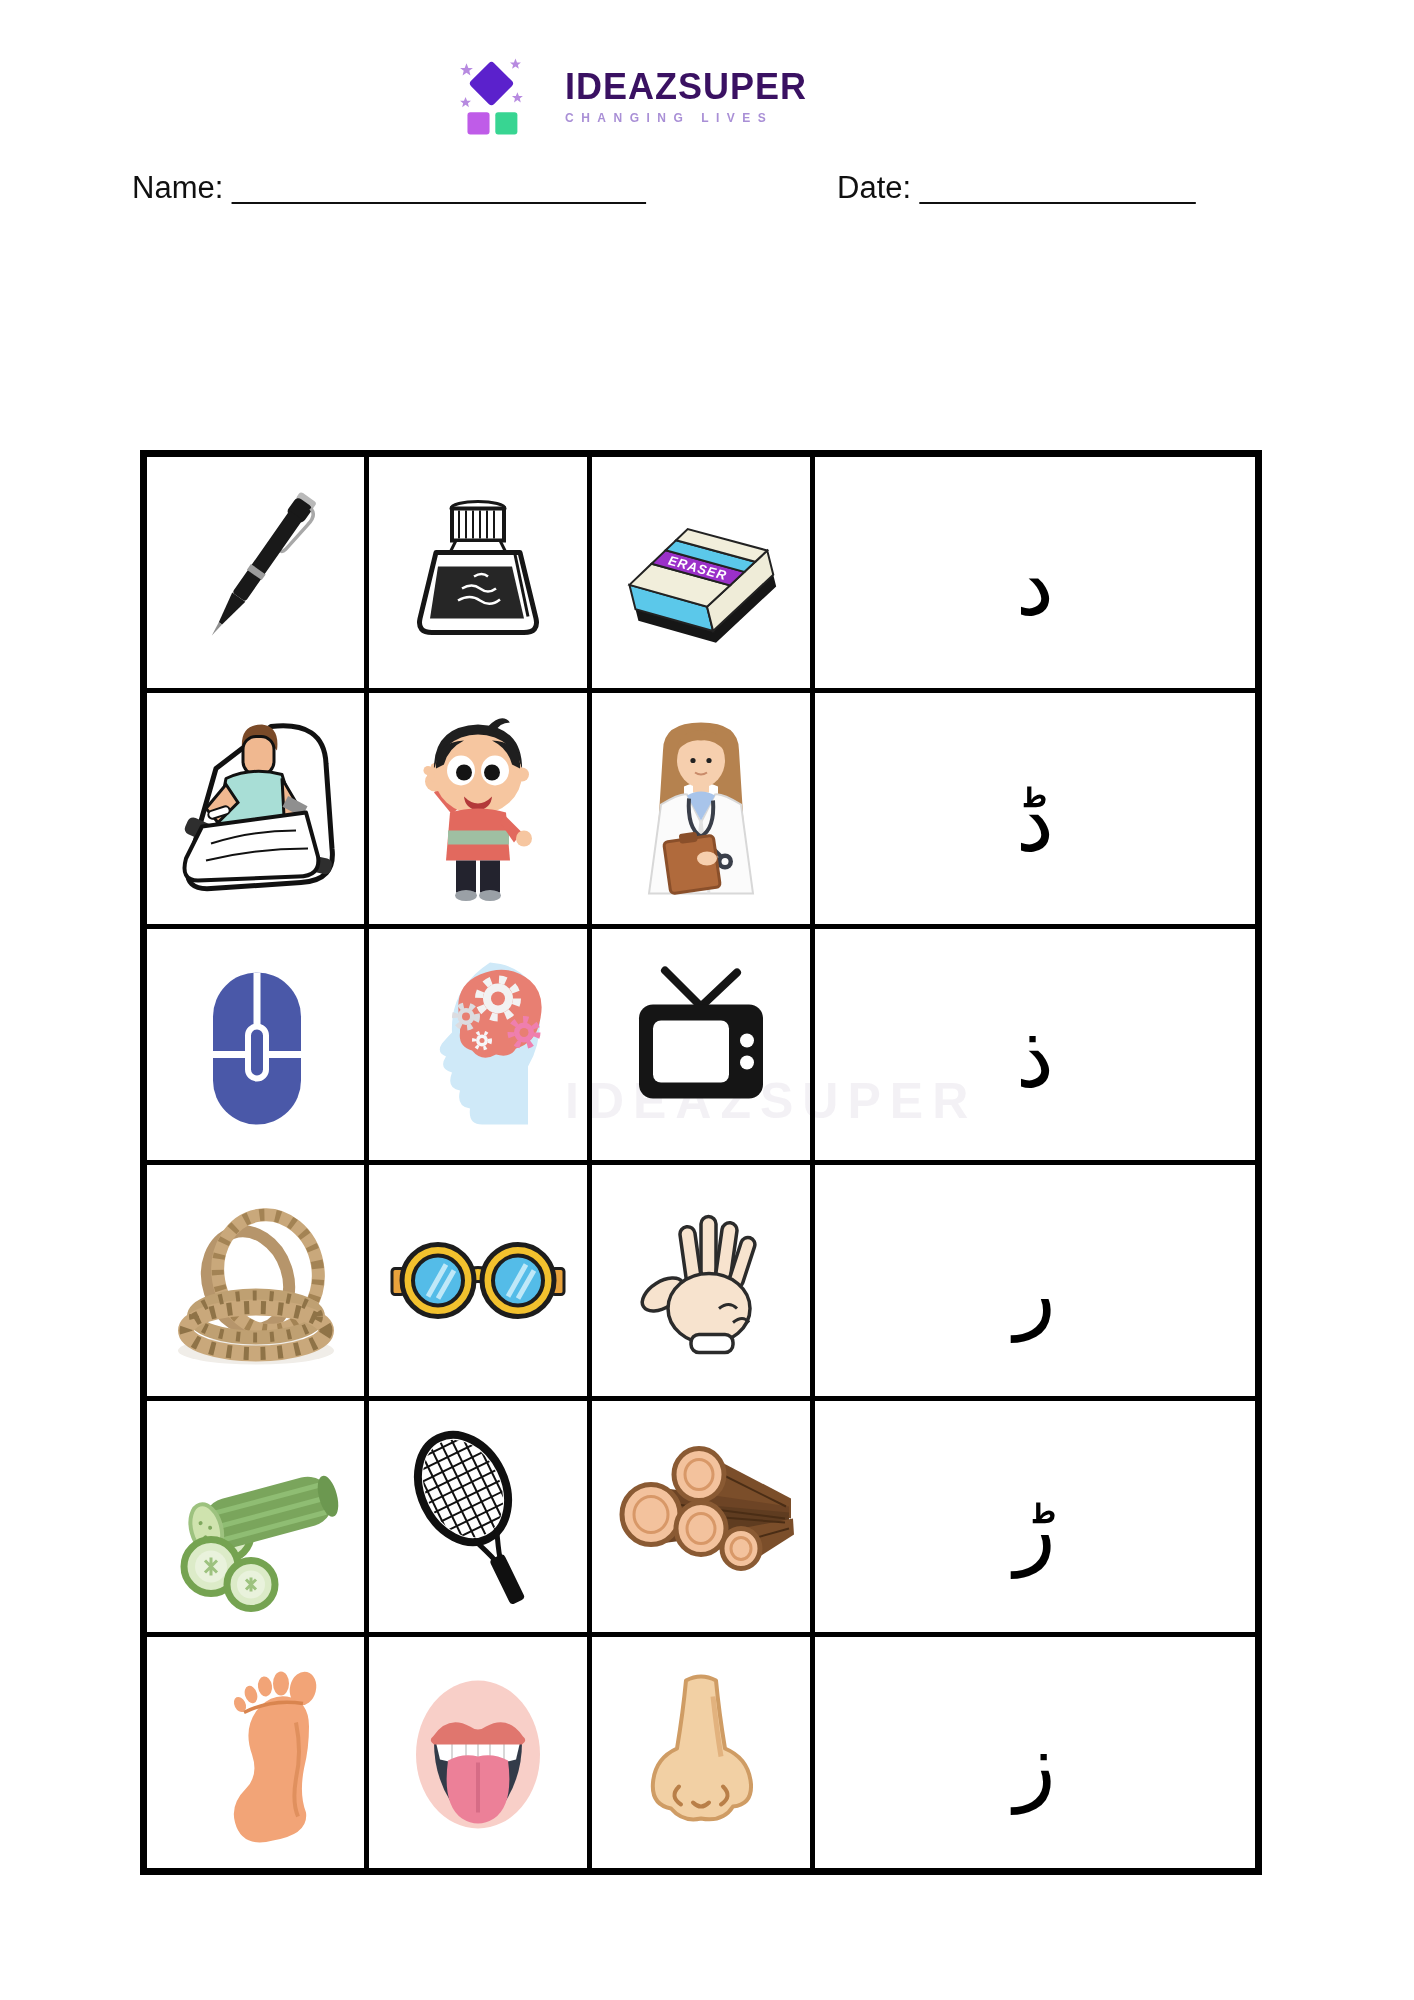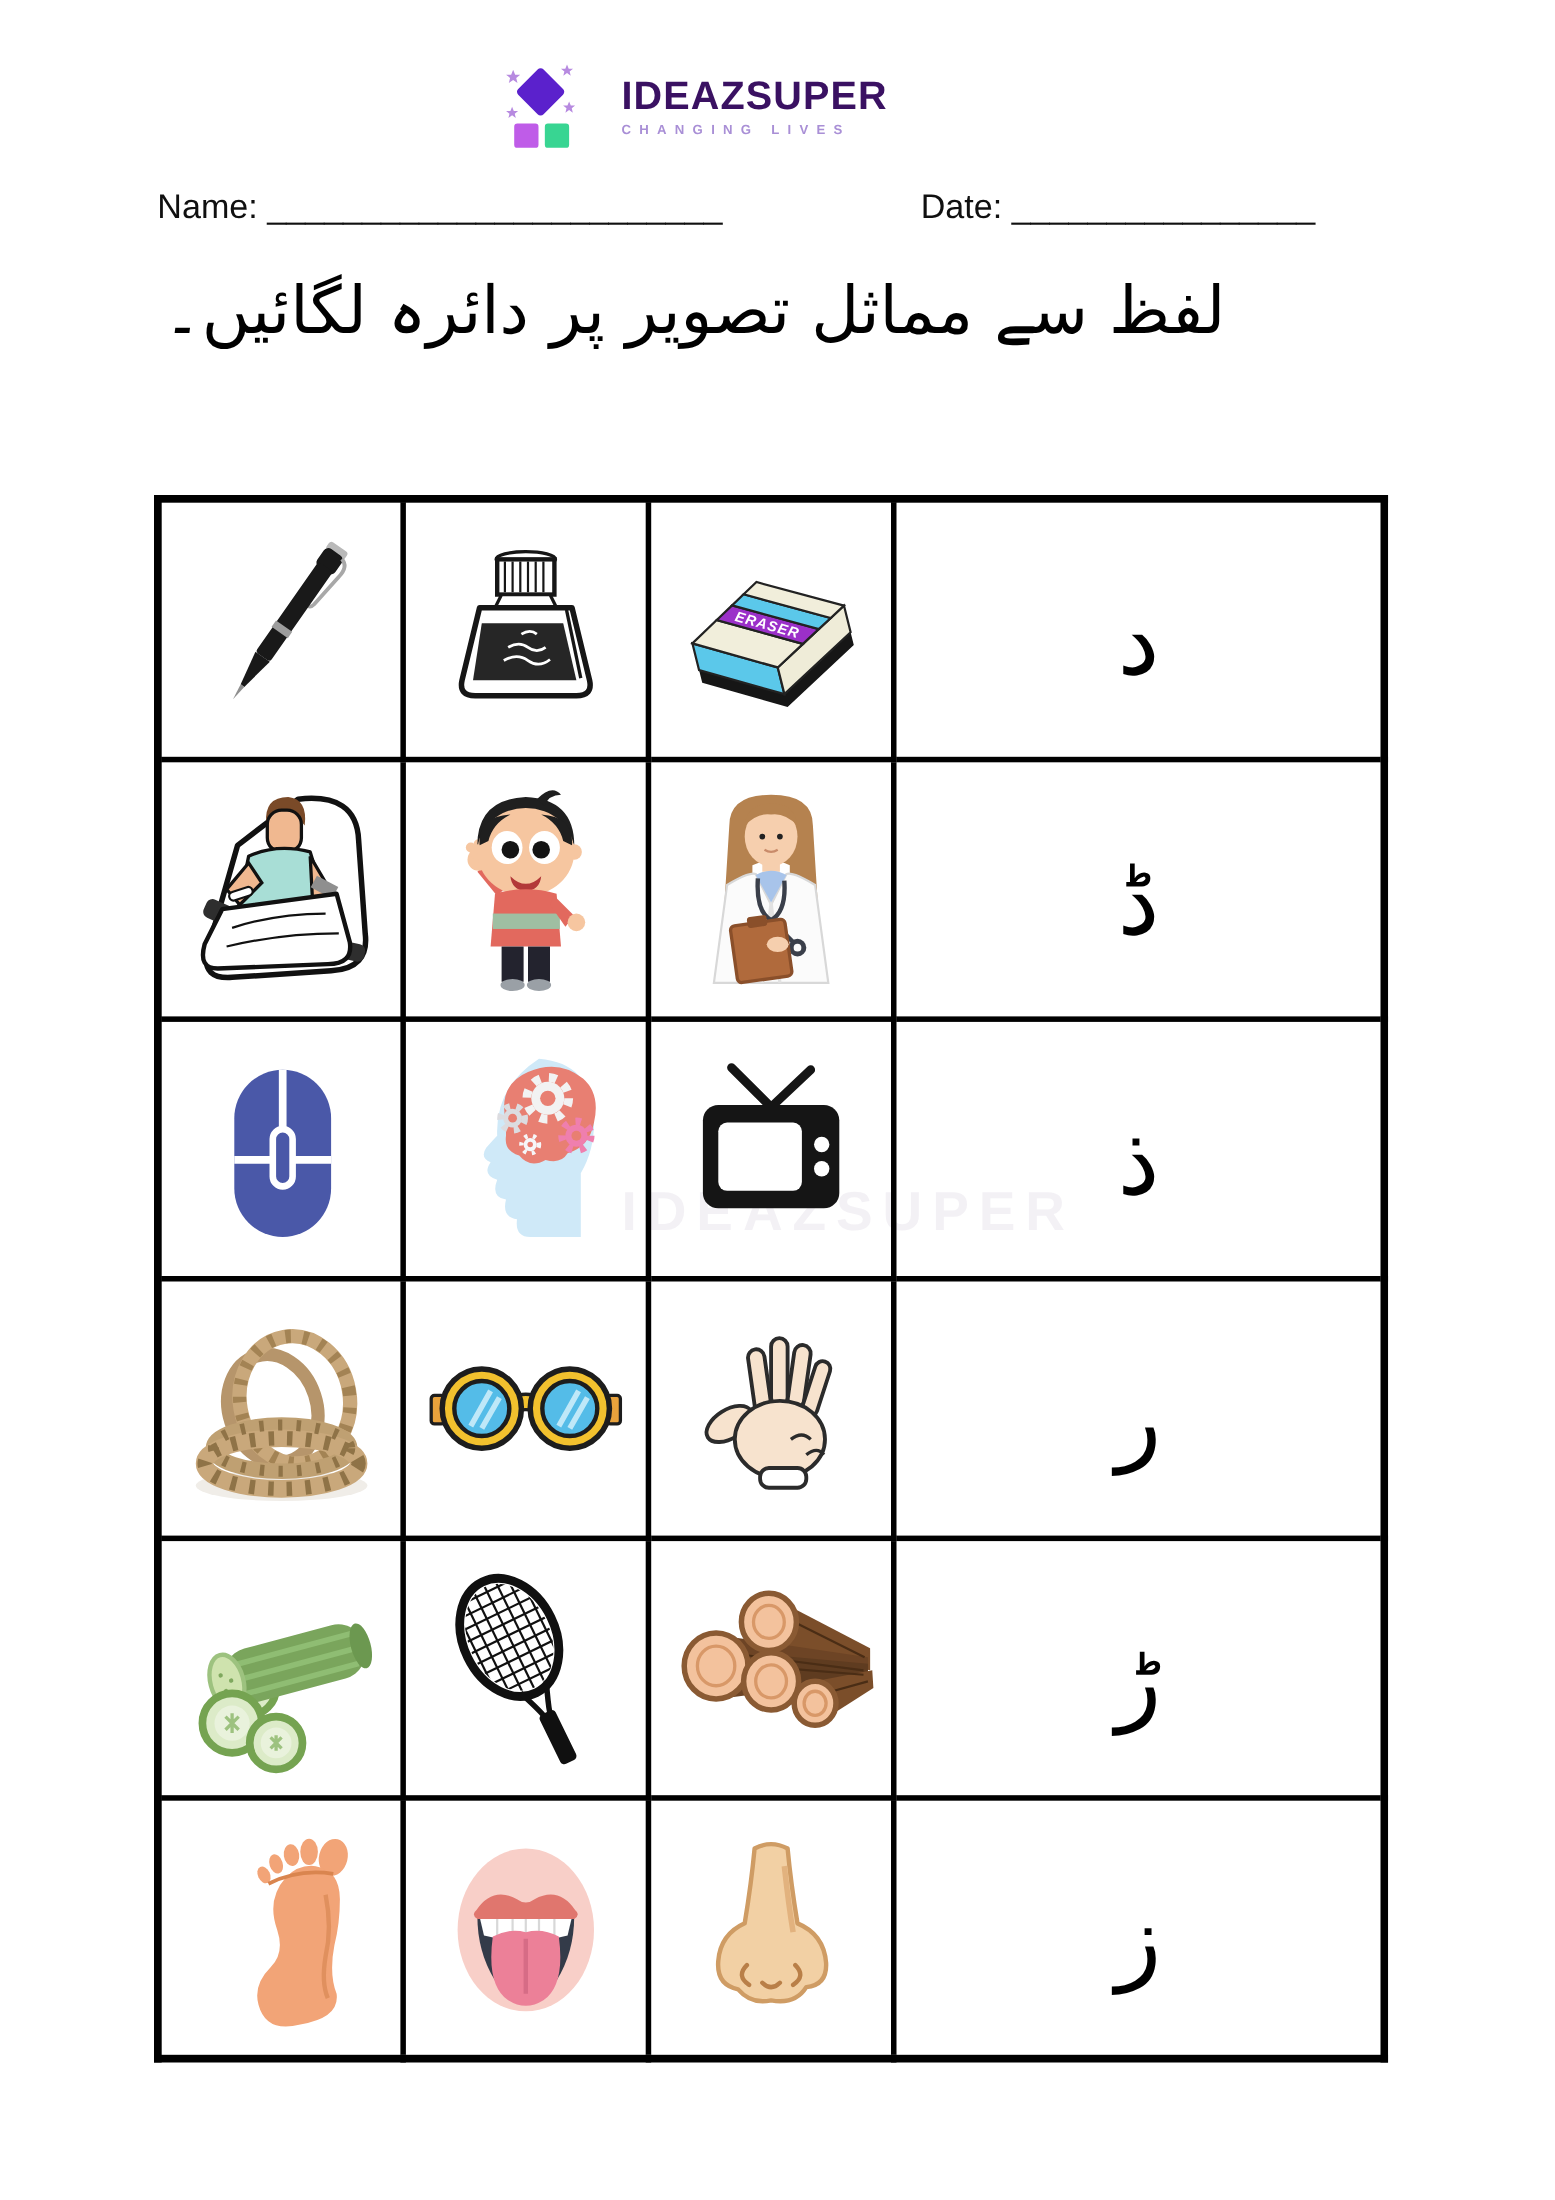--- a/index.html
+++ b/index.html
@@ -6,21 +6,21 @@
   .sheet{position:relative;width:1262px;height:2000px;background:#fff;overflow:hidden;
          font-family:"Liberation Sans",sans-serif;color:#111;}
   
   .logo{position:absolute;top:52px;left:50%;transform:translateX(-50%);
         display:flex;align-items:center;gap:14px;}
   .logo-text{display:flex;flex-direction:column;line-height:1;}
   .brand{font-size:36px;font-weight:800;letter-spacing:1px;color:#3a1162;}
   .tagline{font-size:12px;font-weight:700;letter-spacing:7.5px;color:#a98fd6;margin-top:7px;}
   
   .fields{position:absolute;top:170px;left:0;width:100%;font-size:31px;color:#101010;}
-  .name-wrap{position:absolute;left:143px;top:0;}
+  .name-wrap{position:absolute;left:132px;top:0;}
   .date-wrap{position:absolute;left:837px;top:0;}
   .blank{letter-spacing:0px;}
   
   .instruction{position:absolute;top:228px;left:0;width:100%;text-align:center;
                direction:rtl;font-size:60px;line-height:110px;color:#000;
                font-family:"DejaVu Sans","Liberation Sans",sans-serif;}
   
   .watermark{position:absolute;top:1072px;left:565px;font-size:50px;font-weight:800;
              letter-spacing:9px;color:rgba(120,100,140,0.09);z-index:0;}
   
@@ -61,21 +61,20 @@
     <span class="name-wrap">
       <span>Name:</span>
       <span class="blank">________________________</span>
     </span>
     <span class="date-wrap">
       <span>Date:</span>
       <span class="blank">________________</span>
     </span>
   </div>
 
-  <div class="instruction">لفظ سے مماثل تصویر پر دائرہ لگائیں۔</div>
 
   <div class="watermark">IDEAZSUPER</div>
 
   <table class="ws">
     <colgroup>
         <col class="c-img">
         <col class="c-img">
         <col class="c-img">
         <col class="c-letter">
       </colgroup>

